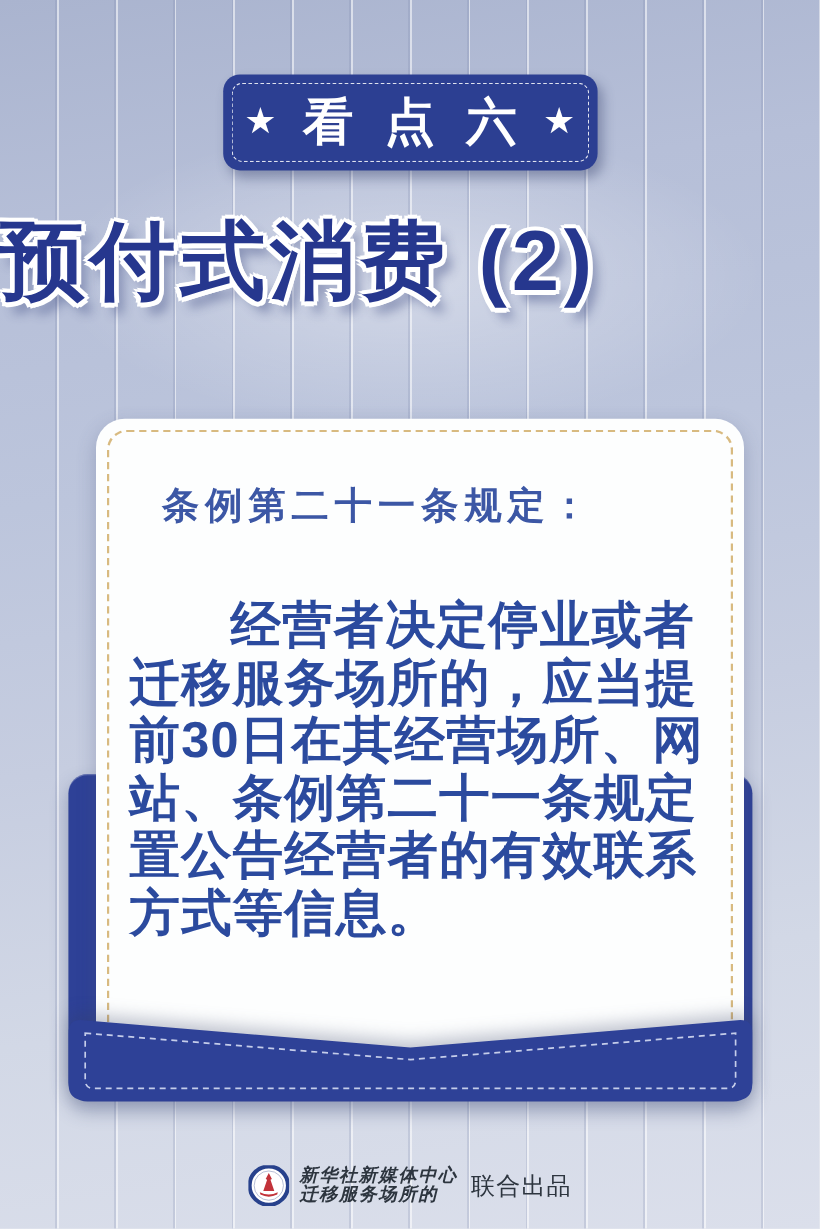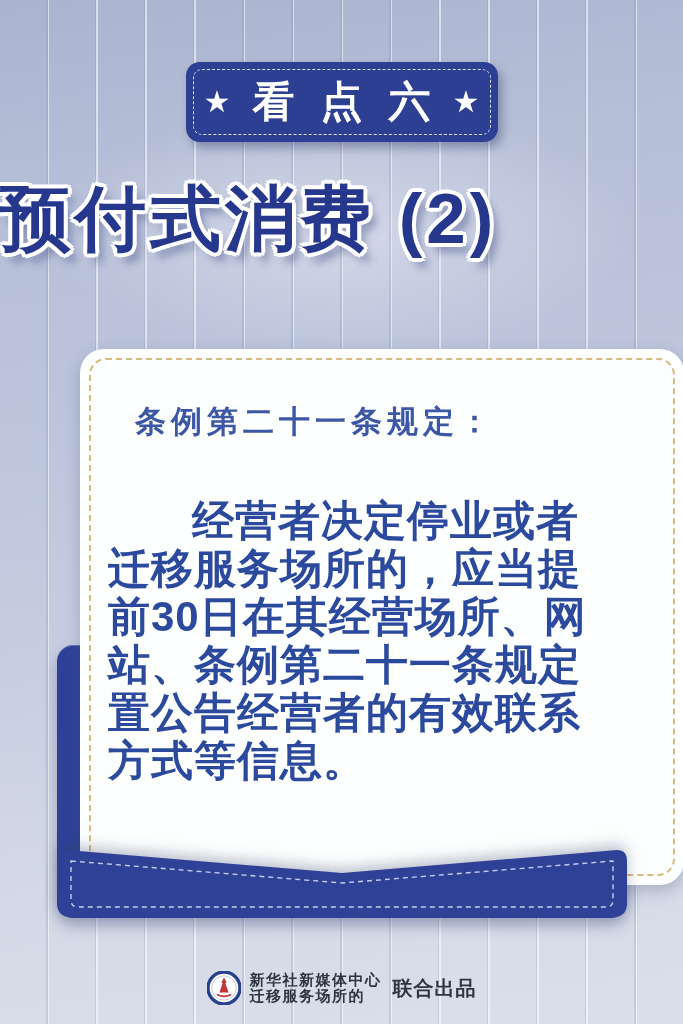--- a/index.html
+++ b/index.html
@@ -58,21 +58,21 @@
   }
 
   
   .env-back{
     position:absolute;left:57px;top:645px;width:570px;height:273px;
     background:#2e4197;border-radius:16px;
     box-shadow:0 8px 14px rgba(50,62,110,0.35), inset 0 1px 0 rgba(255,255,255,0.25);
     z-index:1;
   }
   .card{
-    position:absolute;left:80px;top:349px;width:604px;height:536px;
+    position:absolute;left:80px;top:349px;width:540px;height:536px;
     background:#fdfefe;border-radius:24px;
     box-shadow:0 6px 16px rgba(70,80,120,0.30);
     z-index:2;
   }
   .card-dash{
     position:absolute;inset:9px;border:2px dashed #d8ba80;border-radius:17px;
     pointer-events:none;
   }
   .card-heading{
     position:absolute;left:55px;top:52px;
@@ -92,26 +92,26 @@
     filter:drop-shadow(0 -5px 7px rgba(52,62,100,0.32));
   }
 
   
   .footer{
     position:absolute;left:0;right:0;top:971px;
     display:flex;align-items:center;justify-content:center;gap:9px;
     z-index:4;
   }
   .footer-logo{flex:0 0 auto;display:block;}
-  .org{display:flex;flex-direction:column;line-height:16px;}
+  .org{display:flex;flex-direction:column;line-height:16px;font-style:italic;}
   .org-line{
     font-size:15px;font-weight:bold;color:#2d353f;letter-spacing:1.5px;
   }
   .co-label{
-    font-size:20px;font-weight:bold;color:#2d353f;letter-spacing:1px;
+    font-size:20px;font-weight:normal;color:#2d353f;letter-spacing:1px;
     margin-left:2px;
   }
 </style>
 </head>
 <body>
 
 <div class="poster">
   <div class="stripes"></div>
 
   <div class="badge">

